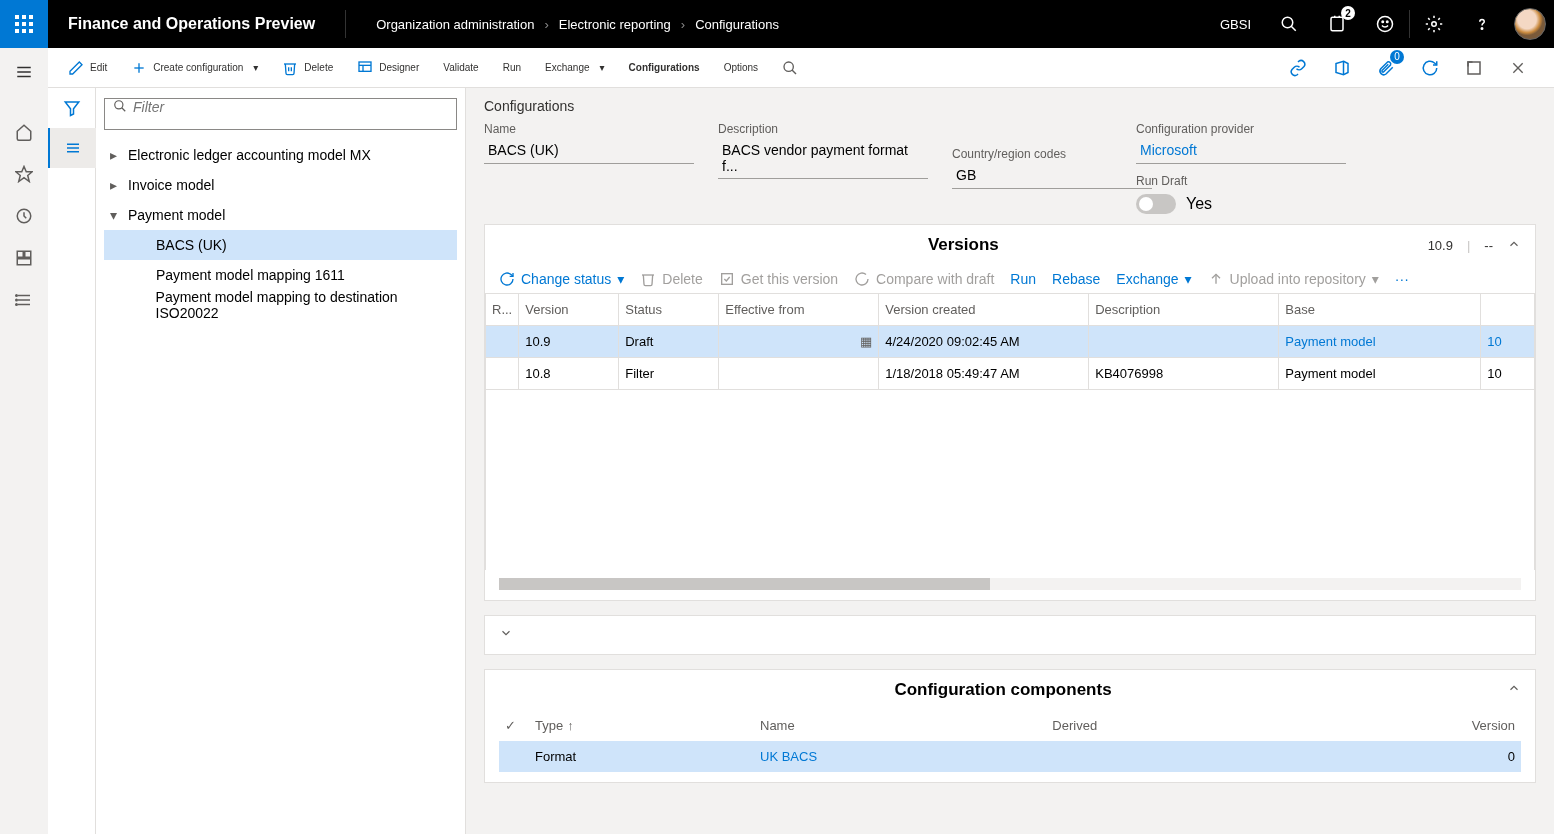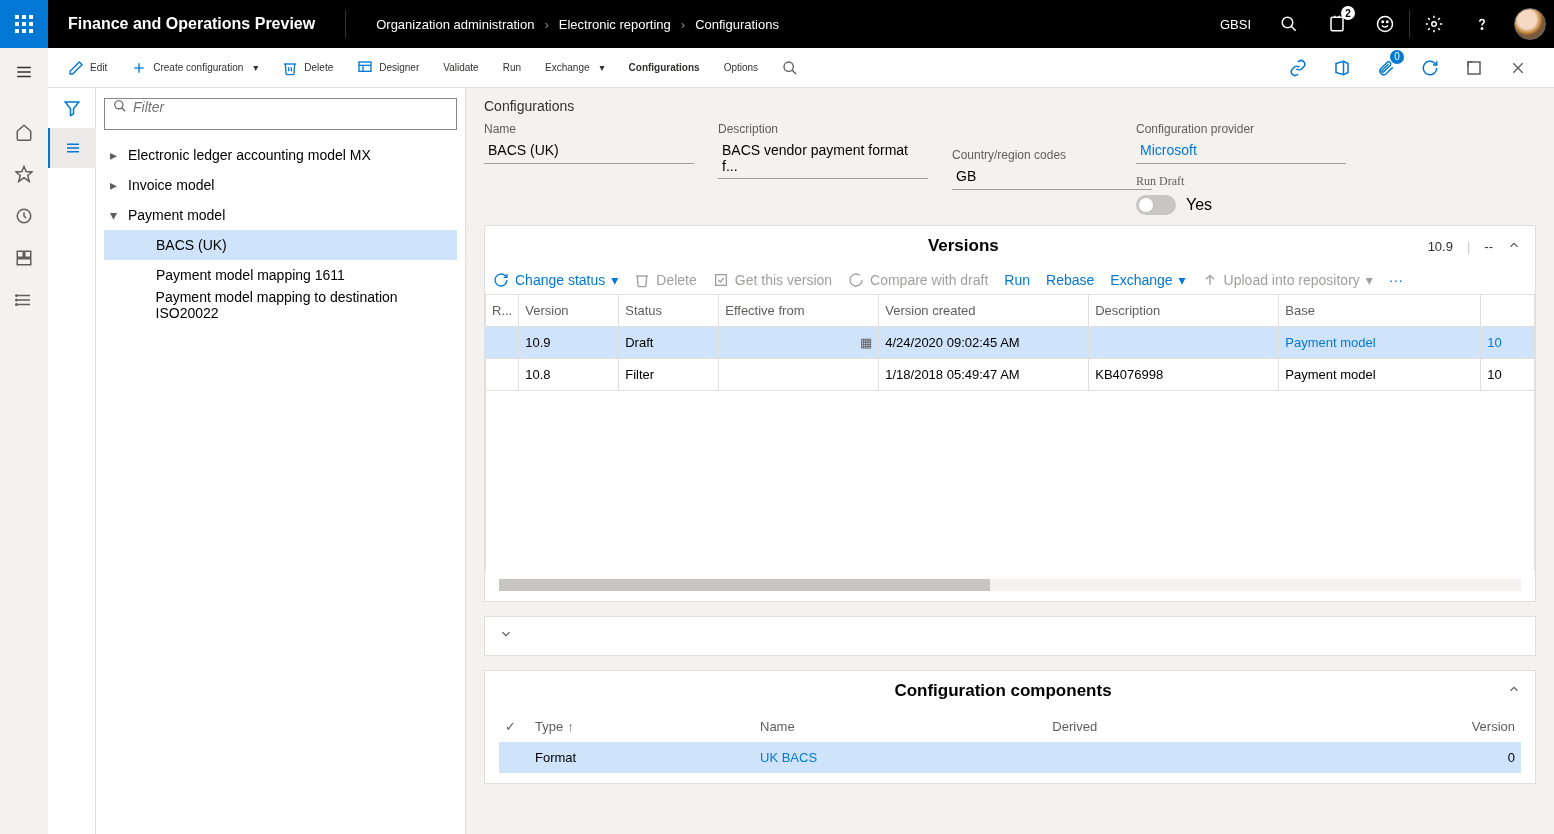--- a/index.html
+++ b/index.html
@@ -57,21 +57,21 @@
 .field .value.link { color: #0078d4; cursor: pointer; }
 .toggle-wrap { display: flex; align-items: center; gap: 10px; margin-top: 4px; }
 .toggle { width: 40px; height: 20px; border-radius: 10px; background: #c8c6c4; position: relative; }
 .toggle::after { content: ''; width: 14px; height: 14px; background: #fff; border-radius: 50%; position: absolute; top: 3px; left: 3px; }
 
 
 .card { background: #fff; border: 1px solid #e1dfdd; margin-bottom: 14px; }
 .card-header { display: flex; align-items: center; padding: 10px 14px; }
 .card-header h3 { font-size: 17px; font-weight: 600; flex: 1; text-align: center; }
 .card-hdr-meta { font-size: 13px; color: #323130; display: flex; align-items: center; gap: 14px; }
-.card-toolbar { display: flex; align-items: center; gap: 16px; padding: 6px 8px; flex-wrap: wrap; }
+.card-toolbar { display: flex; align-items: center; gap: 16px; padding: 6px 14px; flex-wrap: wrap; }
 .ct-btn { display: flex; align-items: center; gap: 6px; font-size: 14px; cursor: pointer; color: #0078d4; }
 .ct-btn.disabled { color: #a19f9d; cursor: default; }
 .ct-btn svg { width: 16px; height: 16px; }
 
 .ver-table { width: 100%; border-collapse: collapse; font-size: 13px; }
 .ver-table th { text-align: left; font-weight: 400; color: #605e5c; padding: 8px 6px; border: 1px solid #e1dfdd; background: #fff; }
 .ver-table td { padding: 8px 6px; border: 1px solid #e1dfdd; }
 .ver-table tr.selected td { background: #cfe4fa; }
 .link-cell { color: #0078d4; cursor: pointer; }
 .cal-icon { color: #605e5c; float: right; }
@@ -356,21 +356,21 @@
             <label>Description</label>
             <div class="value">BACS vendor payment format f...</div>
           </div>
           <div class="field" style="width:160px;justify-content:center;">
             <label>Country/region codes</label>
             <div class="value">GB</div>
           </div>
           <div class="field" style="width:210px;">
             <label>Configuration provider</label>
             <div class="value link">Microsoft</div>
-            <label style="margin-top:10px;font-family:Liberation Serif, serif;">Run Draft</label>
+            <label style="margin-top:10px;">Run Draft</label>
             <div class="toggle-wrap">
               <div class="toggle"></div>
               <span>Yes</span>
             </div>
           </div>
         </div>
 
         <div class="card">
           <div class="card-header">
             <h3>Versions</h3>

